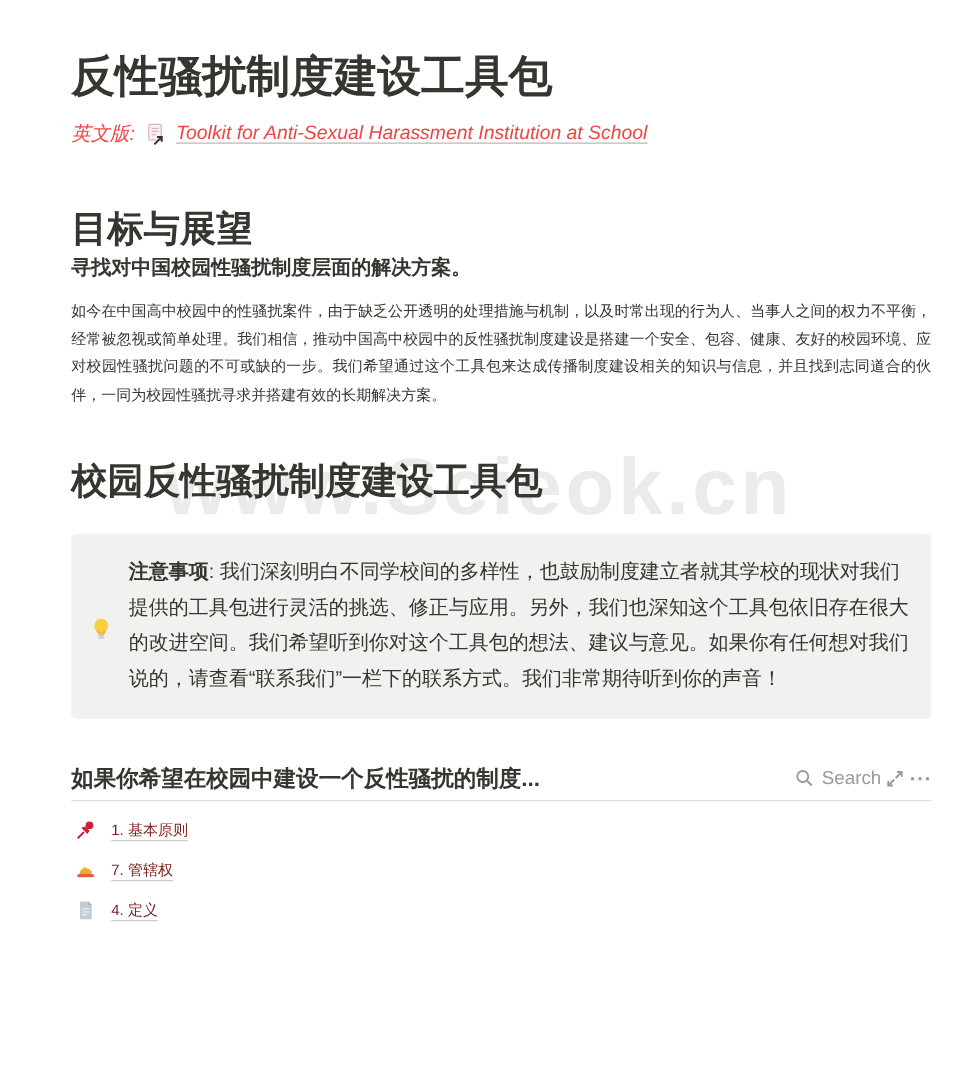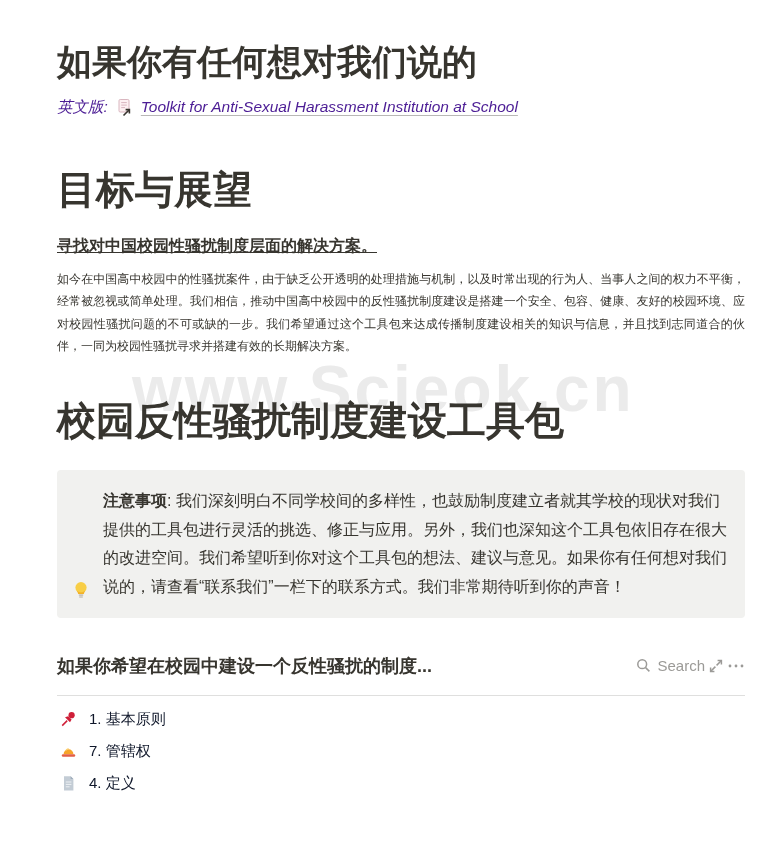--- a/index.html
+++ b/index.html
@@ -3,54 +3,54 @@
 <meta charset="utf-8">
 <style>
   html,body{margin:0;padding:0;background:#ffffff;width:771px;height:854px;overflow:hidden;
     font-family:"Liberation Sans","DejaVu Sans",sans-serif;color:#37352f;}
   .page{position:relative;width:771px;height:854px;}
   .watermark{position:absolute;left:132px;top:352px;font-size:64px;font-weight:bold;
     color:#ebebeb;letter-spacing:3px;z-index:0;user-select:none;white-space:nowrap;}
   .content{position:relative;z-index:1;padding:0 26px 0 57px;}
   .page-title{padding-top:40px;font-size:35px;font-weight:700;line-height:1.25;margin:0;}
   .eng-line{margin-top:13px;font-size:15.5px;font-style:italic;display:flex;align-items:center;gap:7px;}
-  .eng-label{color:#4c1d95;text-align:right;}
+  .eng-label{color:#ef4444;text-align:right;}
   .page-link-icon{display:inline-flex;width:19px;height:19px;position:relative;flex:0 0 auto;}
-  .eng-link{color:#4c1d95;text-decoration:underline;text-decoration-color:rgba(55,53,47,.35);
+  .eng-link{color:#ef4444;text-decoration:underline;text-decoration-color:rgba(55,53,47,.35);
     text-underline-offset:3px;cursor:pointer;}
-  .h2{font-size:39px;font-weight:700;margin:0;line-height:1.25;}
+  .h2{font-size:29px;font-weight:700;margin:0;line-height:1.25;}
   .goals-h{margin-top:48px;}
-  .lead{margin-top:18px;font-size:16px;font-weight:700;line-height:1.6;text-decoration:underline;}
+  .lead{margin-top:0;font-size:16px;font-weight:700;line-height:1.6;}
   .para{margin-top:10px;font-size:12px;line-height:1.86;text-align:justify;}
   .toolkit-h{margin-top:40px;}
   .callout{margin-top:24px;background:#f1f1ef;border-radius:4px;padding:17px 16px 17px 13px;
-    display:flex;gap:11px;align-items:flex-end;}
+    display:flex;gap:11px;align-items:center;}
   .callout-icon{flex:0 0 auto;width:22px;height:22px;margin-top:3px;}
   .callout-text{font-size:16px;line-height:1.78;}
   .callout-bold{font-weight:700;}
   .db-header{margin-top:36px;display:flex;align-items:center;justify-content:space-between;
-    padding-bottom:17px;border-bottom:1px solid rgba(55,53,47,.16);}
+    padding-bottom:5px;border-bottom:1px solid rgba(55,53,47,.16);}
   .db-title{font-size:18px;font-weight:700;}
   .db-controls{display:flex;align-items:center;gap:4px;color:#9b9a97;}
   .search-ctl{display:flex;align-items:center;gap:6px;font-size:15px;color:#9b9a97;cursor:pointer;}
   .ctl-icon{display:inline-flex;cursor:pointer;}
   .toolkit-list{margin-top:8px;}
   .list-item{display:flex;align-items:center;gap:11px;padding:6.5px 2px;cursor:pointer;}
   .li-icon{flex:0 0 auto;width:19px;height:19px;display:inline-flex;}
-  .li-label{font-size:15px;color:#0f172a;
+  .li-label{font-size:12px;color:#7f1d1d;text-decoration:underline;
     text-decoration-color:rgba(55,53,47,.25);text-underline-offset:3.5px;}
 </style>
 </head>
 <body>
 
 <div class="page">
   <div class="watermark">www.Scieok.cn</div>
 
   <div class="content">
-    <h1 class="page-title">如果你有任何想对我们说的</h1>
+    <h1 class="page-title">反性骚扰制度建设工具包</h1>
 
     <div class="eng-line">
       <span class="eng-label">英文版:</span>
       <span class="page-link-icon">
         <svg width="19" height="19" viewBox="0 0 19 19">
           <rect x="4" y="1.5" width="10" height="12.5" rx="1.2" fill="#fdf0f2" stroke="#d9b6bf" stroke-width="1"></rect>
           <line x1="6.2" y1="4.6" x2="11.8" y2="4.6" stroke="#d9b6bf" stroke-width="1"></line>
           <line x1="6.2" y1="7.1" x2="11.8" y2="7.1" stroke="#d9b6bf" stroke-width="1"></line>
           <line x1="6.2" y1="9.6" x2="10" y2="9.6" stroke="#d9b6bf" stroke-width="1"></line>
           <path d="M8.5 17.5 L14 12" stroke="#37352f" stroke-width="1.6" fill="none"></path>

